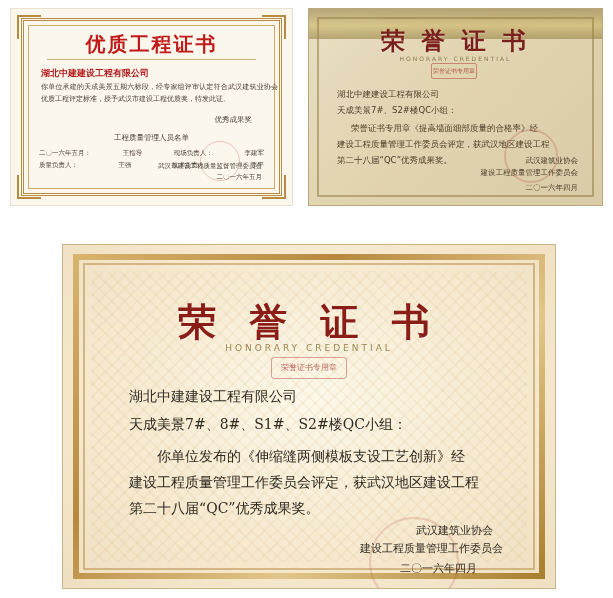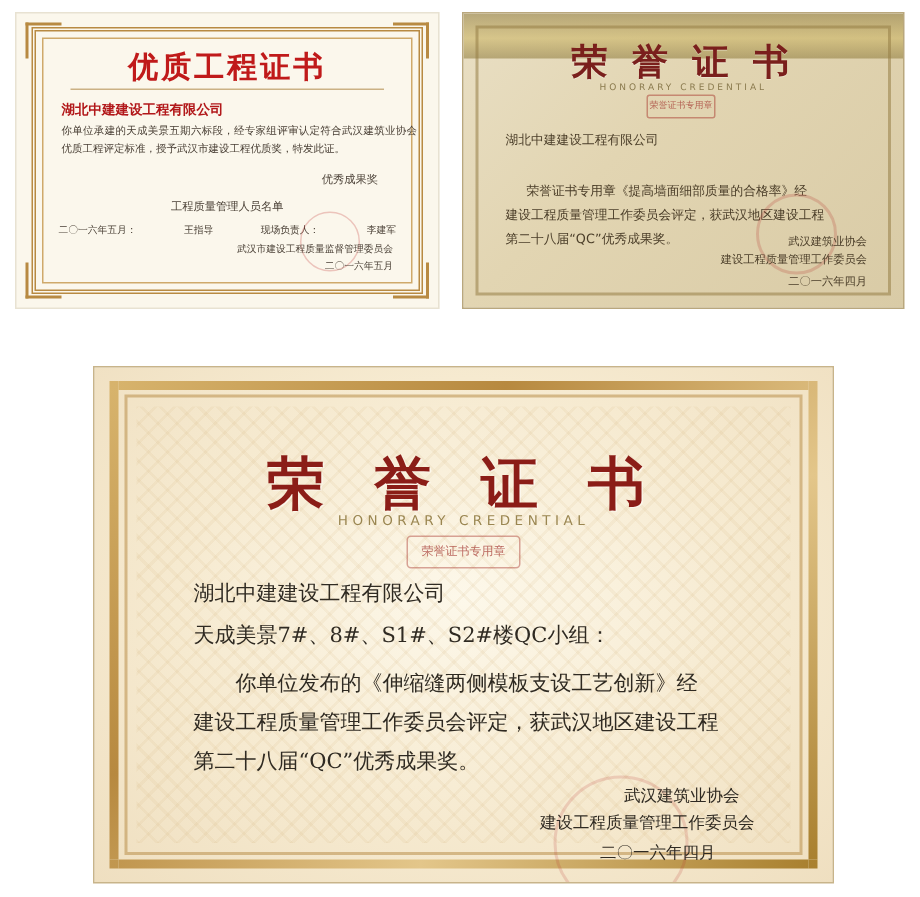--- a/index.html
+++ b/index.html
@@ -205,35 +205,42 @@
   <div class="body-txt">你单位承建的天成美景五期六标段，经专家组评审认定符合武汉建筑业协会优质工程评定标准，授予武汉市建设工程优质奖，特发此证。</div>
   <div class="honor">优秀成果奖</div>
   <div class="subhead">工程质量管理人员名单</div>
   <div class="fields">
     <div class="row">
       <span>二〇一六年五月：</span>
       <span>王指导</span>
       <span>现场负责人：</span>
       <span>李建军</span>
     </div>
+    <div class="row">
+      <span>质量负责人：</span>
+      <span>王强</span>
+      <span>技术负责人：</span>
+      <span>李平</span>
+    </div>
   </div>
   <div class="seal"></div>
   <div class="issuer">
     <div>武汉市建设工程质量监督管理委员会</div>
     <div>二〇一六年五月</div>
   </div>
 </div>
 
 <div class="cert" id="cert2">
   <div class="goldband"></div>
   <div class="border-in"></div>
   <div class="title">荣 誉 证 书</div>
   <div class="subtitle">HONORARY CREDENTIAL</div>
   <div class="stamp">荣誉证书专用章</div>
   <div class="line l1">湖北中建建设工程有限公司</div>
+  <div class="line l2">天成美景7#、S2#楼QC小组：</div>
   <div class="line l3">荣誉证书专用章《提高墙面细部质量的合格率》经</div>
   <div class="line l4">建设工程质量管理工作委员会评定，获武汉地区建设工程</div>
   <div class="line l5">第二十八届“QC”优秀成果奖。</div>
   <div class="seal"></div>
   <div class="issuer">
     <div>武汉建筑业协会</div>
     <div>建设工程质量管理工作委员会</div>
   </div>
   <div class="date">二〇一六年四月</div>
 </div>

